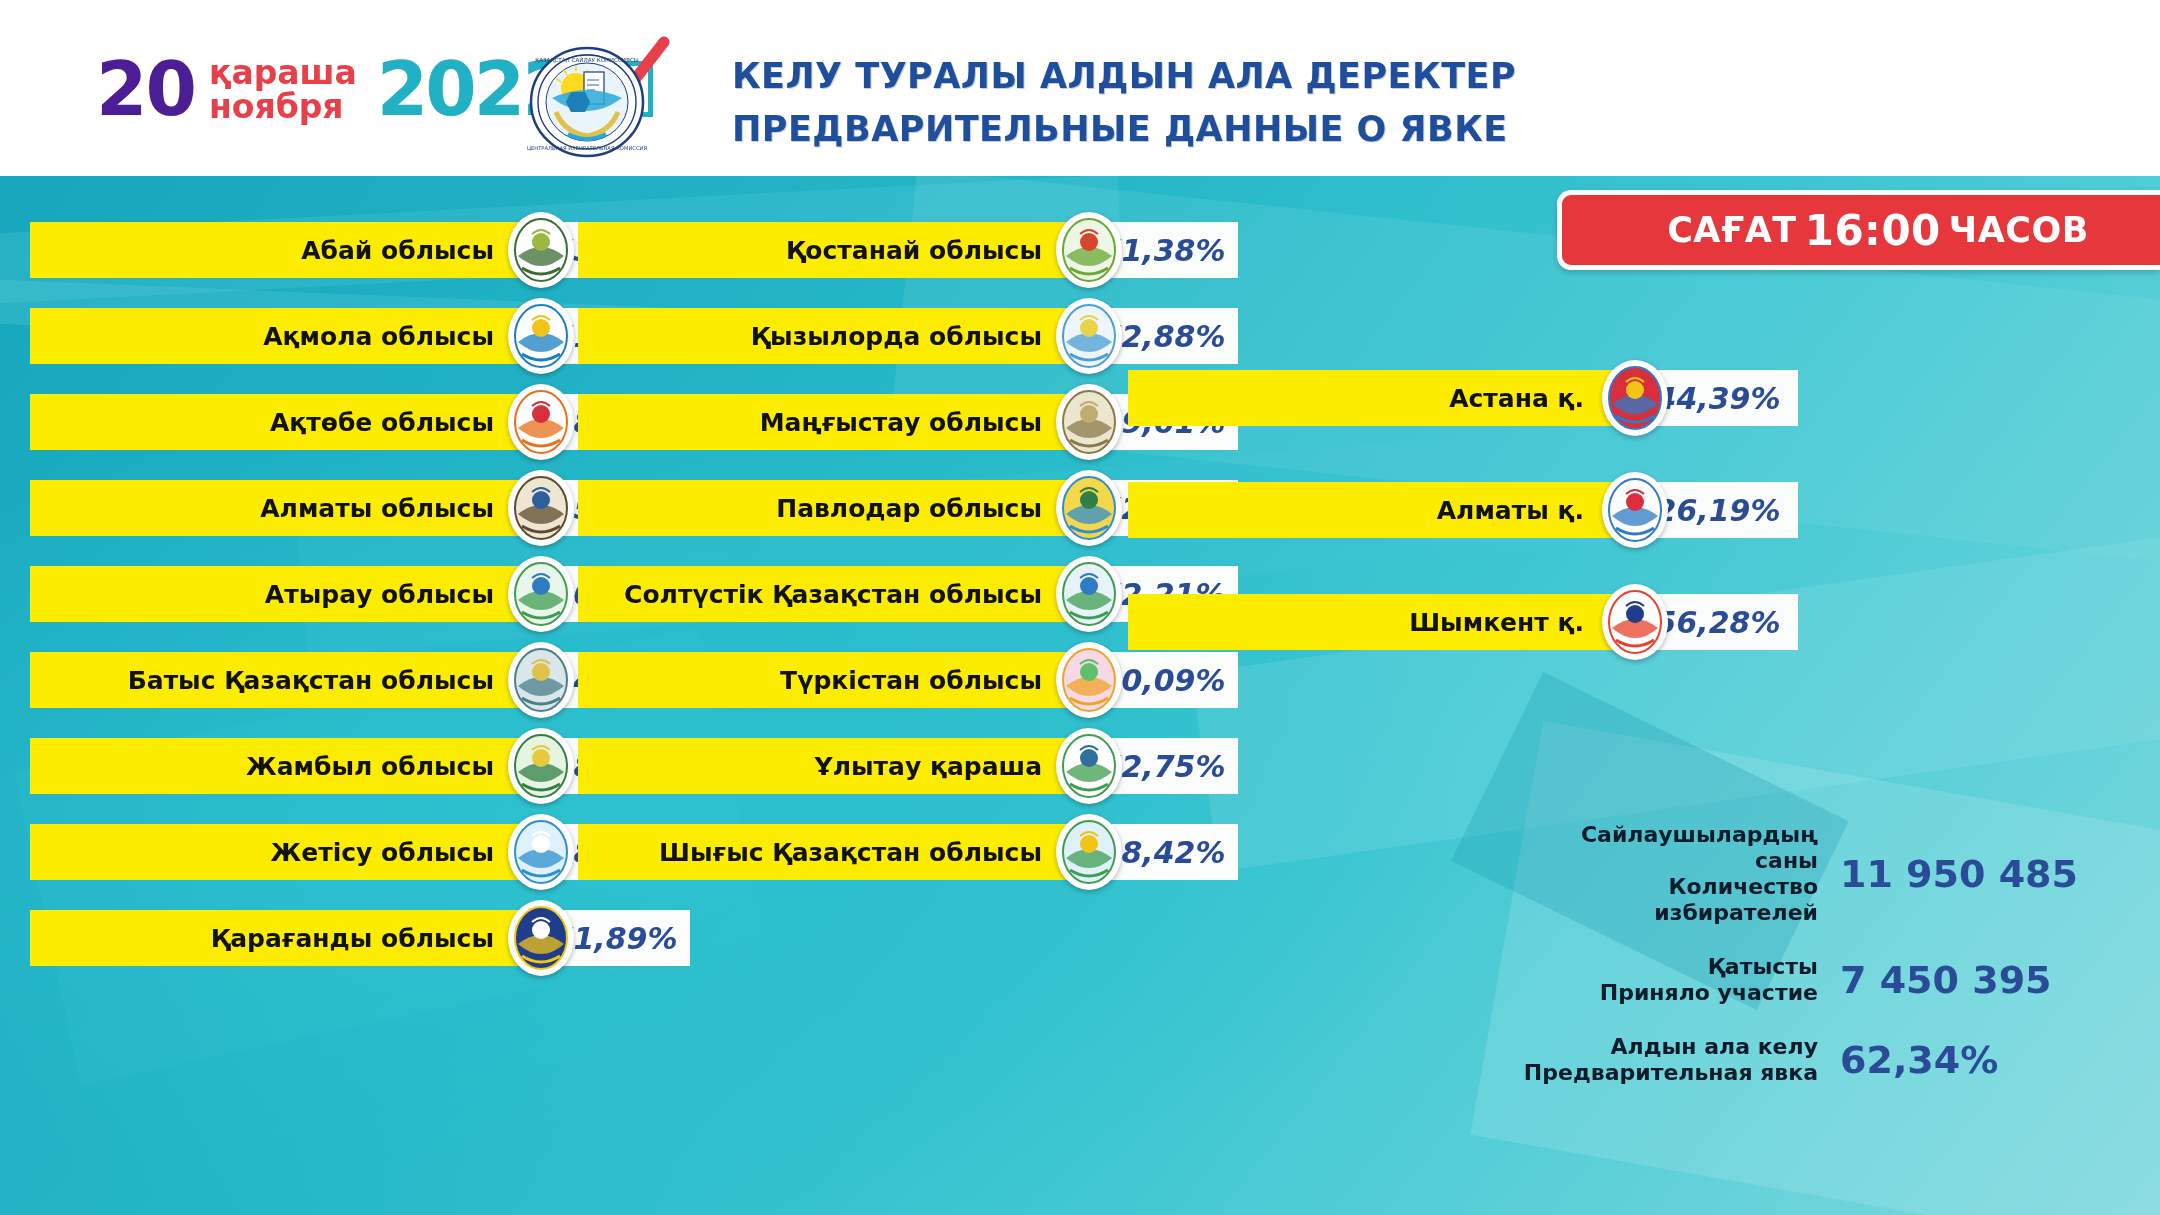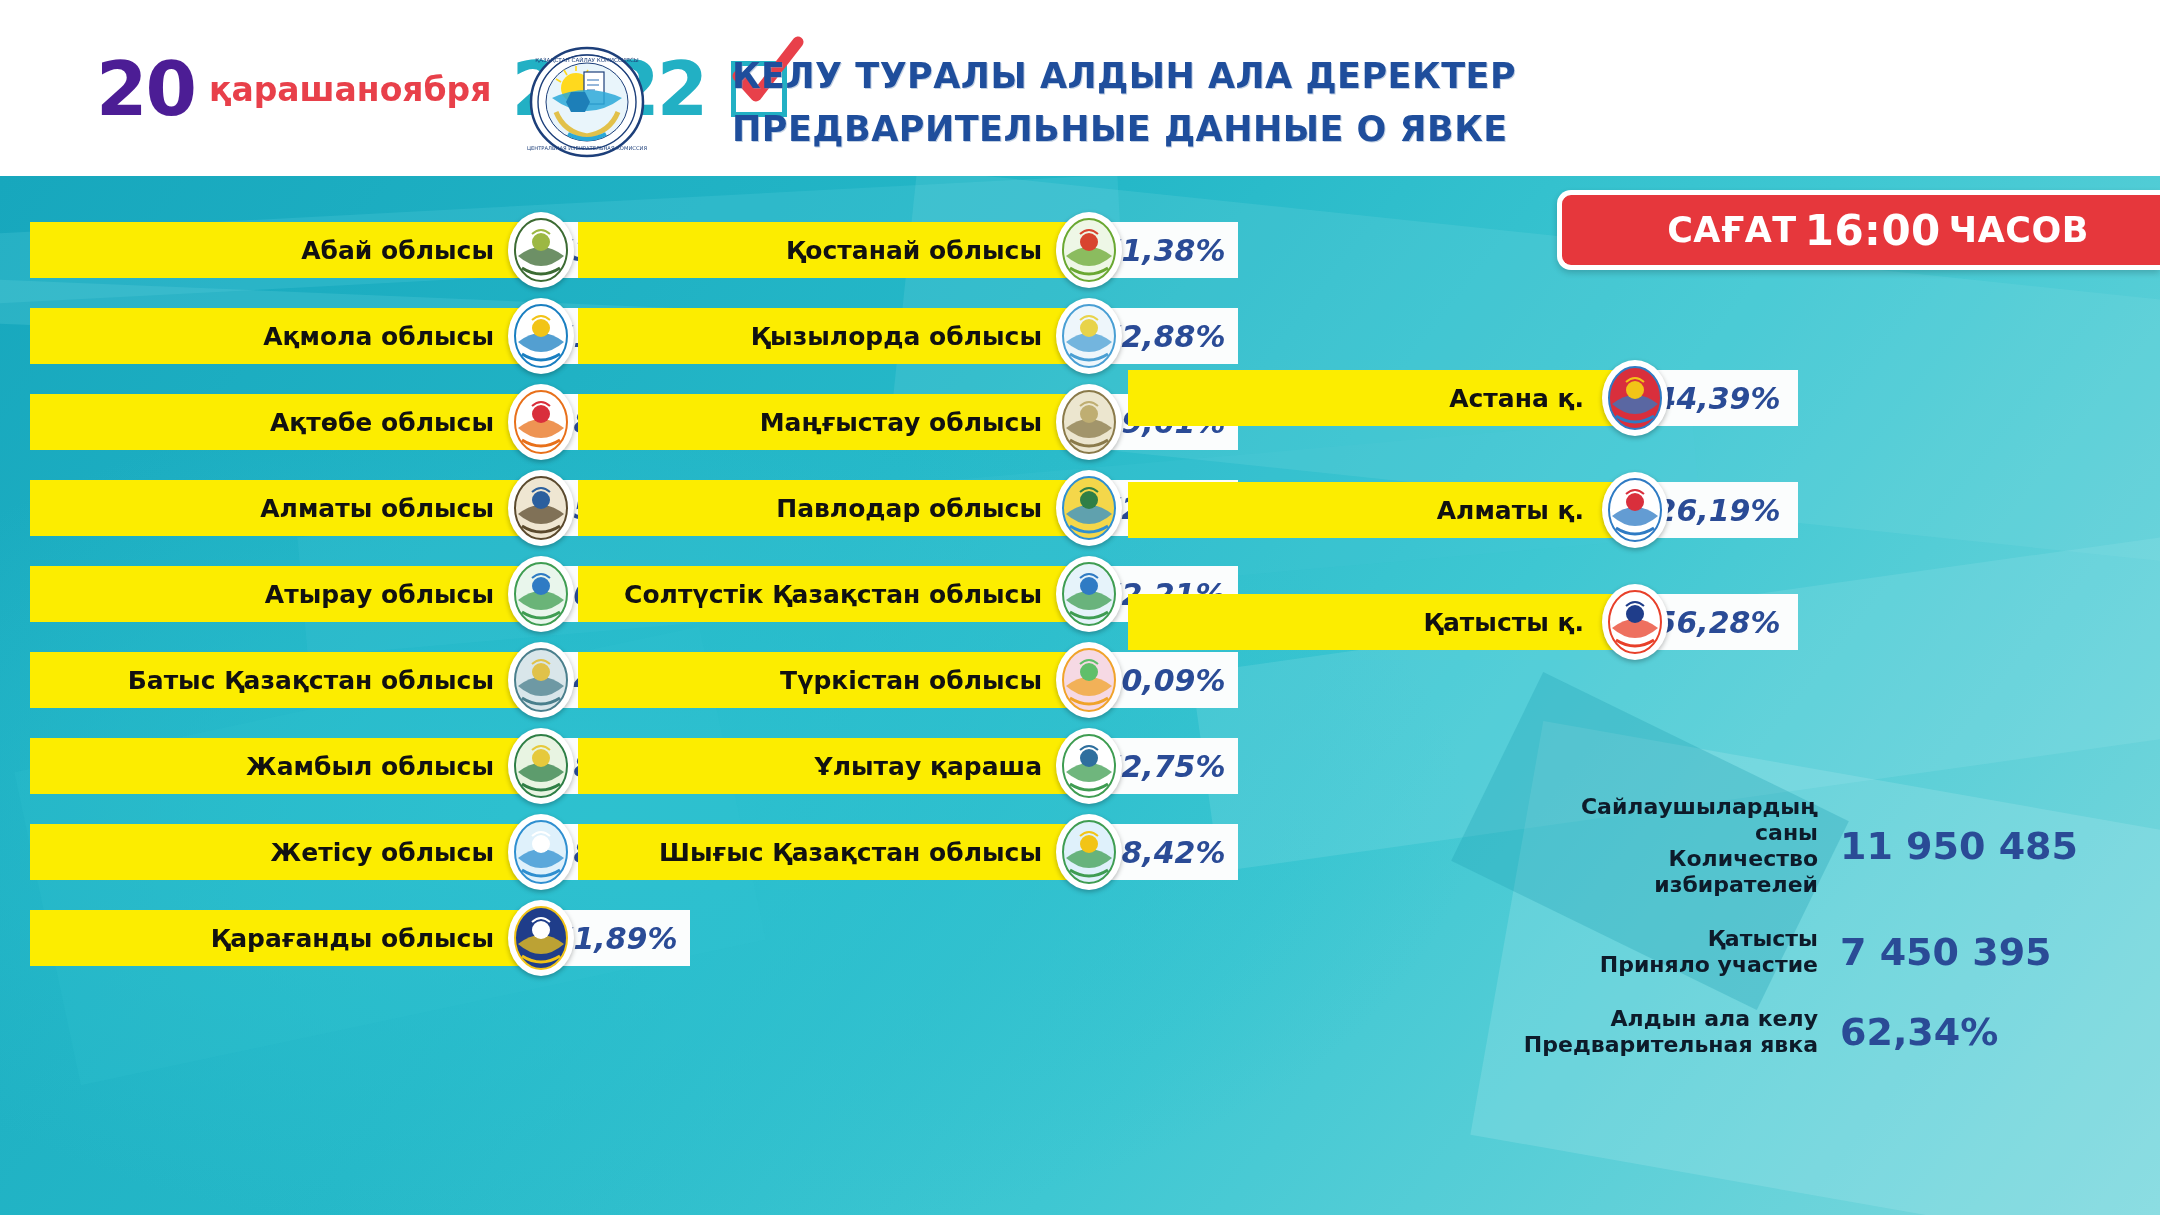--- a/index.html
+++ b/index.html
@@ -23,21 +23,21 @@
   #date-logo {
     position: absolute; left: 96px; top: 52px;
     display: flex; align-items: center; gap: 14px;
   }
   .date-day {
     font-size: 74px; font-weight: 700; color: #4c1d95;
     letter-spacing: -2px; line-height: 1;
     font-family: "DejaVu Sans", sans-serif;
   }
   .date-months {
-    display: flex; flex-direction: row; 
+    display: flex; flex-direction: column; 
     line-height: 1.02; padding-top: 2px;
   }
   .date-months span {
     font-size: 33px; font-weight: 700; color: #e8404a;
     font-family: "DejaVu Sans", sans-serif;
   }
   .date-year {
     font-size: 74px; font-weight: 700; color: #22b0c4;
     letter-spacing: -3px; line-height: 1; margin-left: 6px;
     font-family: "DejaVu Sans", sans-serif;
@@ -165,20 +165,21 @@
   #time-badge .big { font-size: 42px; margin: 0 8px; }
 
   
   #stats {
     position: absolute; left: 1520px; top: 618px;
     width: 640px;
   }
   .stat {
     display: flex; align-items: center;
     margin-bottom: 28px;
+    margin-top: 28px;
   }
   .stat-labels {
     flex: 0 0 320px;
     text-align: right; padding-right: 22px;
     line-height: 1.18;
   }
   .stat-labels div {
     font-size: 22px; font-weight: 700; color: #0d1b2a;
     font-family: "DejaVu Sans", sans-serif;
   }
@@ -522,21 +523,21 @@
     <ellipse cx="33" cy="38" rx="26" ry="31" fill="#ffffff" stroke="#2f7bc4" stroke-width="2"></ellipse>
     <path d="M10 44 q23 -18 46 0 q-23 20 -46 0 z" fill="#2f7bc4" opacity=".75"></path>
     <circle cx="33" cy="30" r="9" fill="#d92f3c"></circle>
     <path d="M14 56 q19 12 38 0" fill="none" stroke="#2f7bc4" stroke-width="3"></path>
     <path d="M24 22 q9 -8 18 0" fill="none" stroke="#d92f3c" stroke-width="2"></path>
   </svg>
           </div>
           <div class="row-pct">26,19%</div>
         </div>
         <div class="row">
-          <div class="row-label">Қатысты қ.</div>
+          <div class="row-label">Шымкент қ.</div>
           <div class="emblem" style="left: 474px;">
             <svg viewBox="0 0 66 76" aria-hidden="true">
     <ellipse cx="33" cy="38" rx="30" ry="35" fill="#ffffff"></ellipse>
     <ellipse cx="33" cy="38" rx="26" ry="31" fill="#ffffff" stroke="#e8402a" stroke-width="2"></ellipse>
     <path d="M10 44 q23 -18 46 0 q-23 20 -46 0 z" fill="#e8402a" opacity=".75"></path>
     <circle cx="33" cy="30" r="9" fill="#1f3d8a"></circle>
     <path d="M14 56 q19 12 38 0" fill="none" stroke="#e8402a" stroke-width="3"></path>
     <path d="M24 22 q9 -8 18 0" fill="none" stroke="#1f3d8a" stroke-width="2"></path>
   </svg>
           </div>

